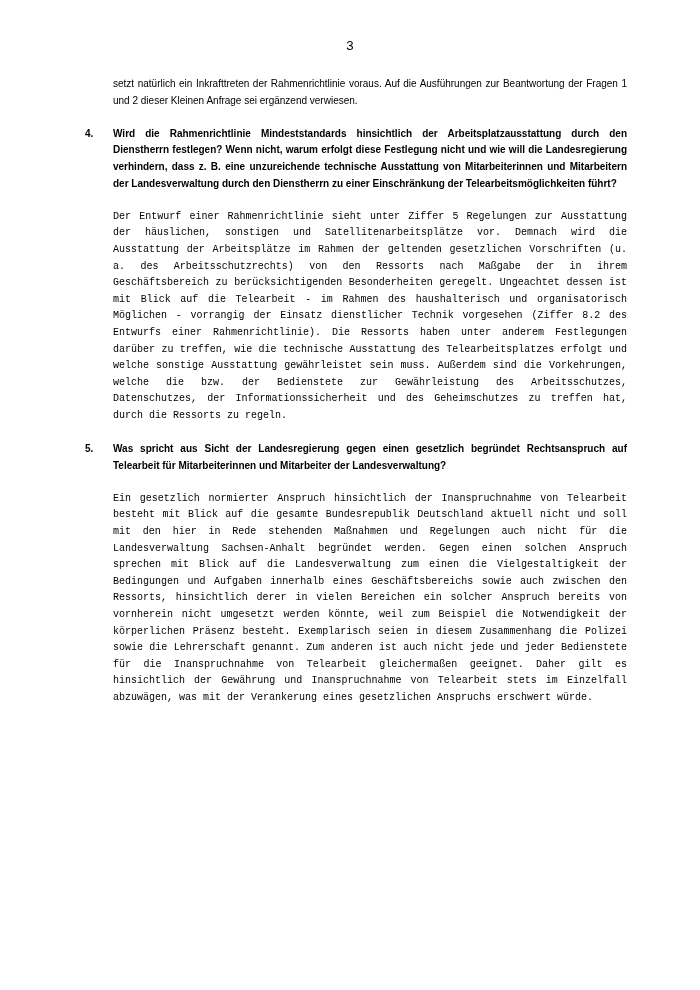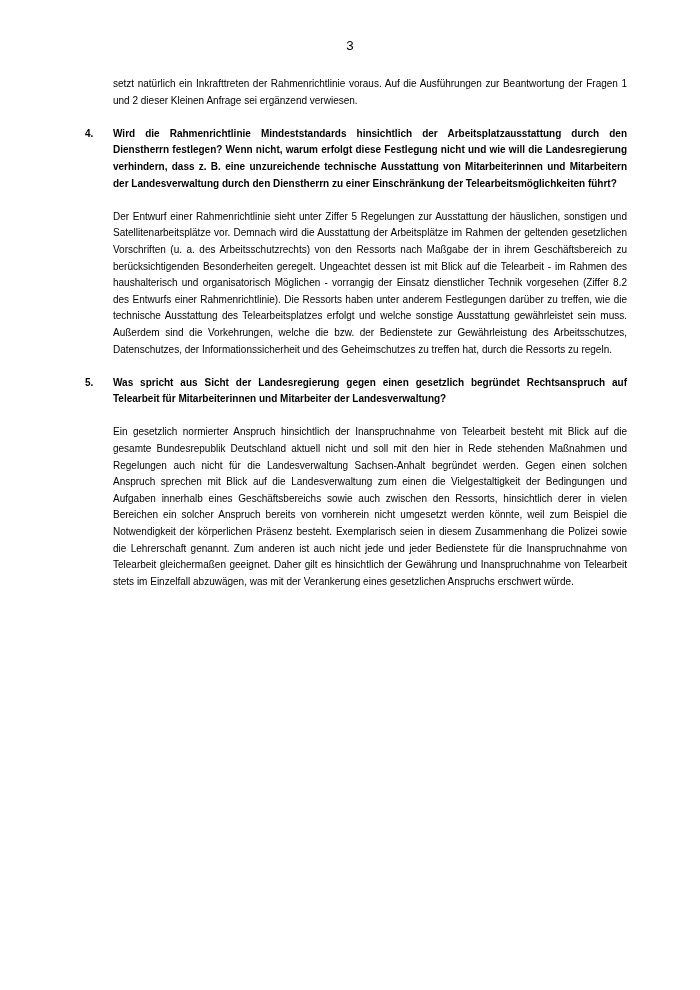--- a/index.html
+++ b/index.html
@@ -52,20 +52,21 @@
     flex: 0 0 28px;
     margin-left: -28px;
     text-align: left;
   }
   .q-text {
     flex: 1 1 auto;
     text-align: justify;
   }
   .answer {
     margin: 0 0 16.6px 0;
+    font-family: Liberation Mono, monospace;
   }
   .qa-item {
     margin: 0;
   }
 </style>
 </head>
 <body>
 
 <div class="page">
 

